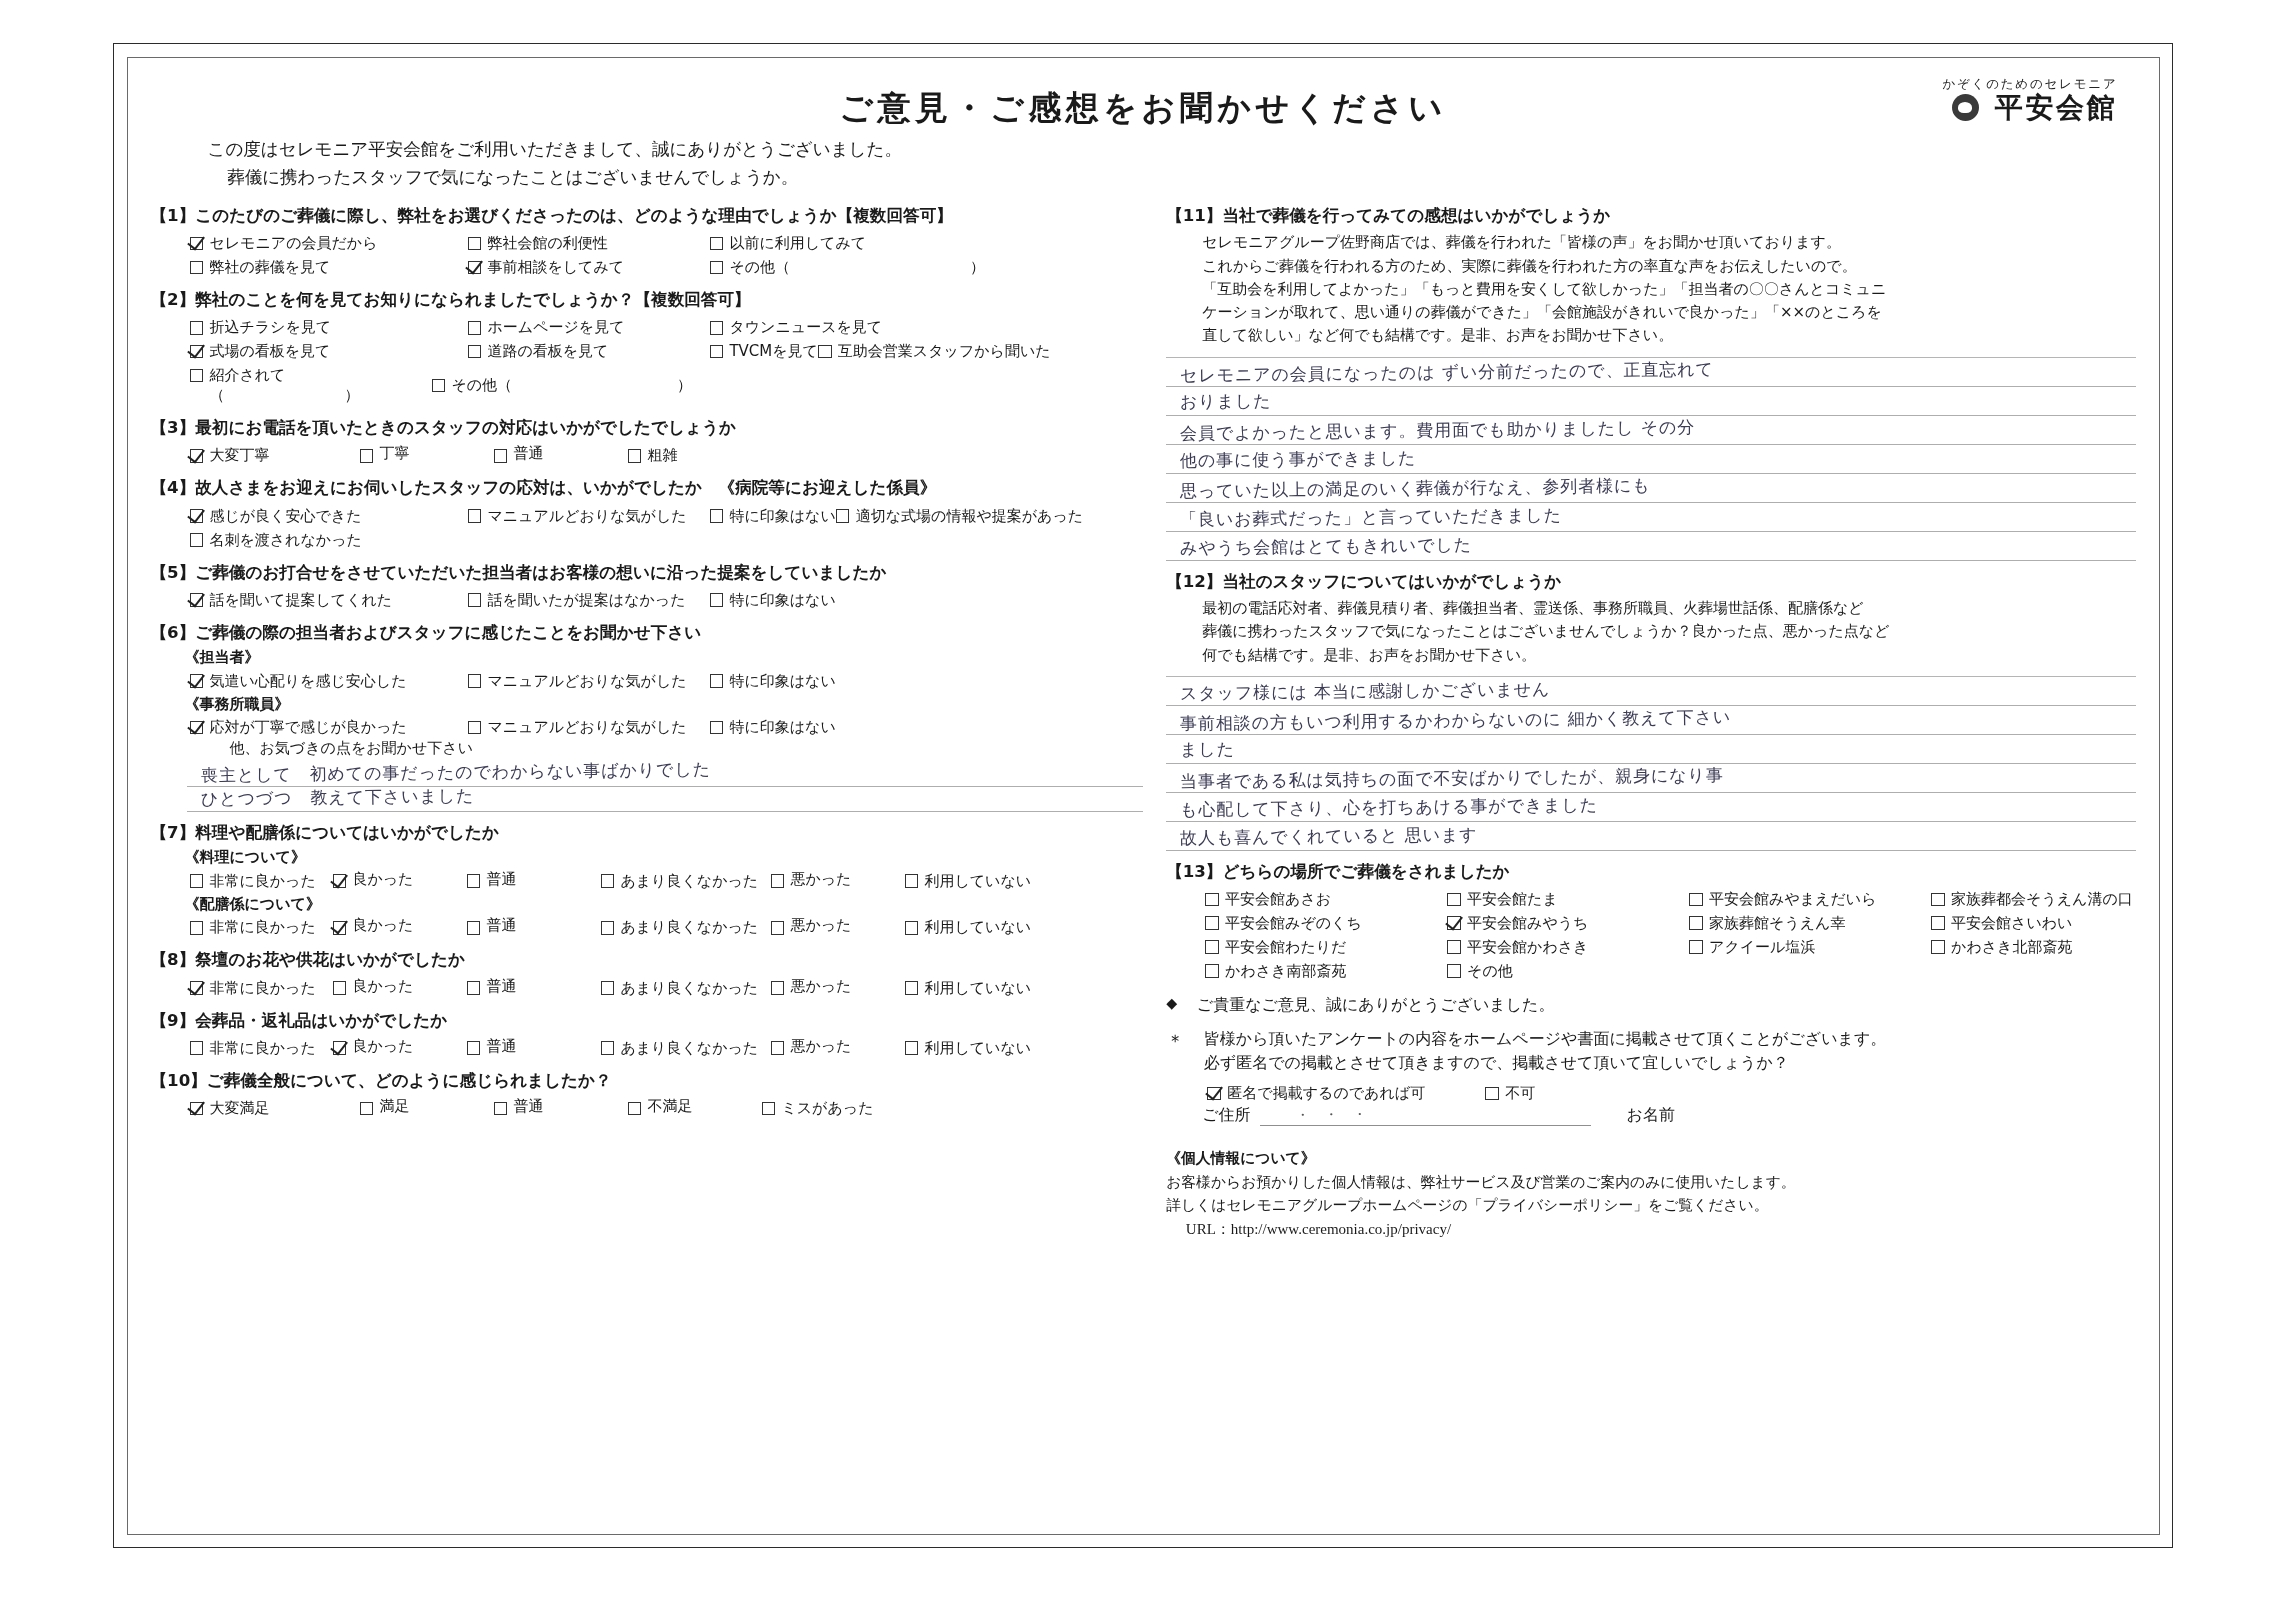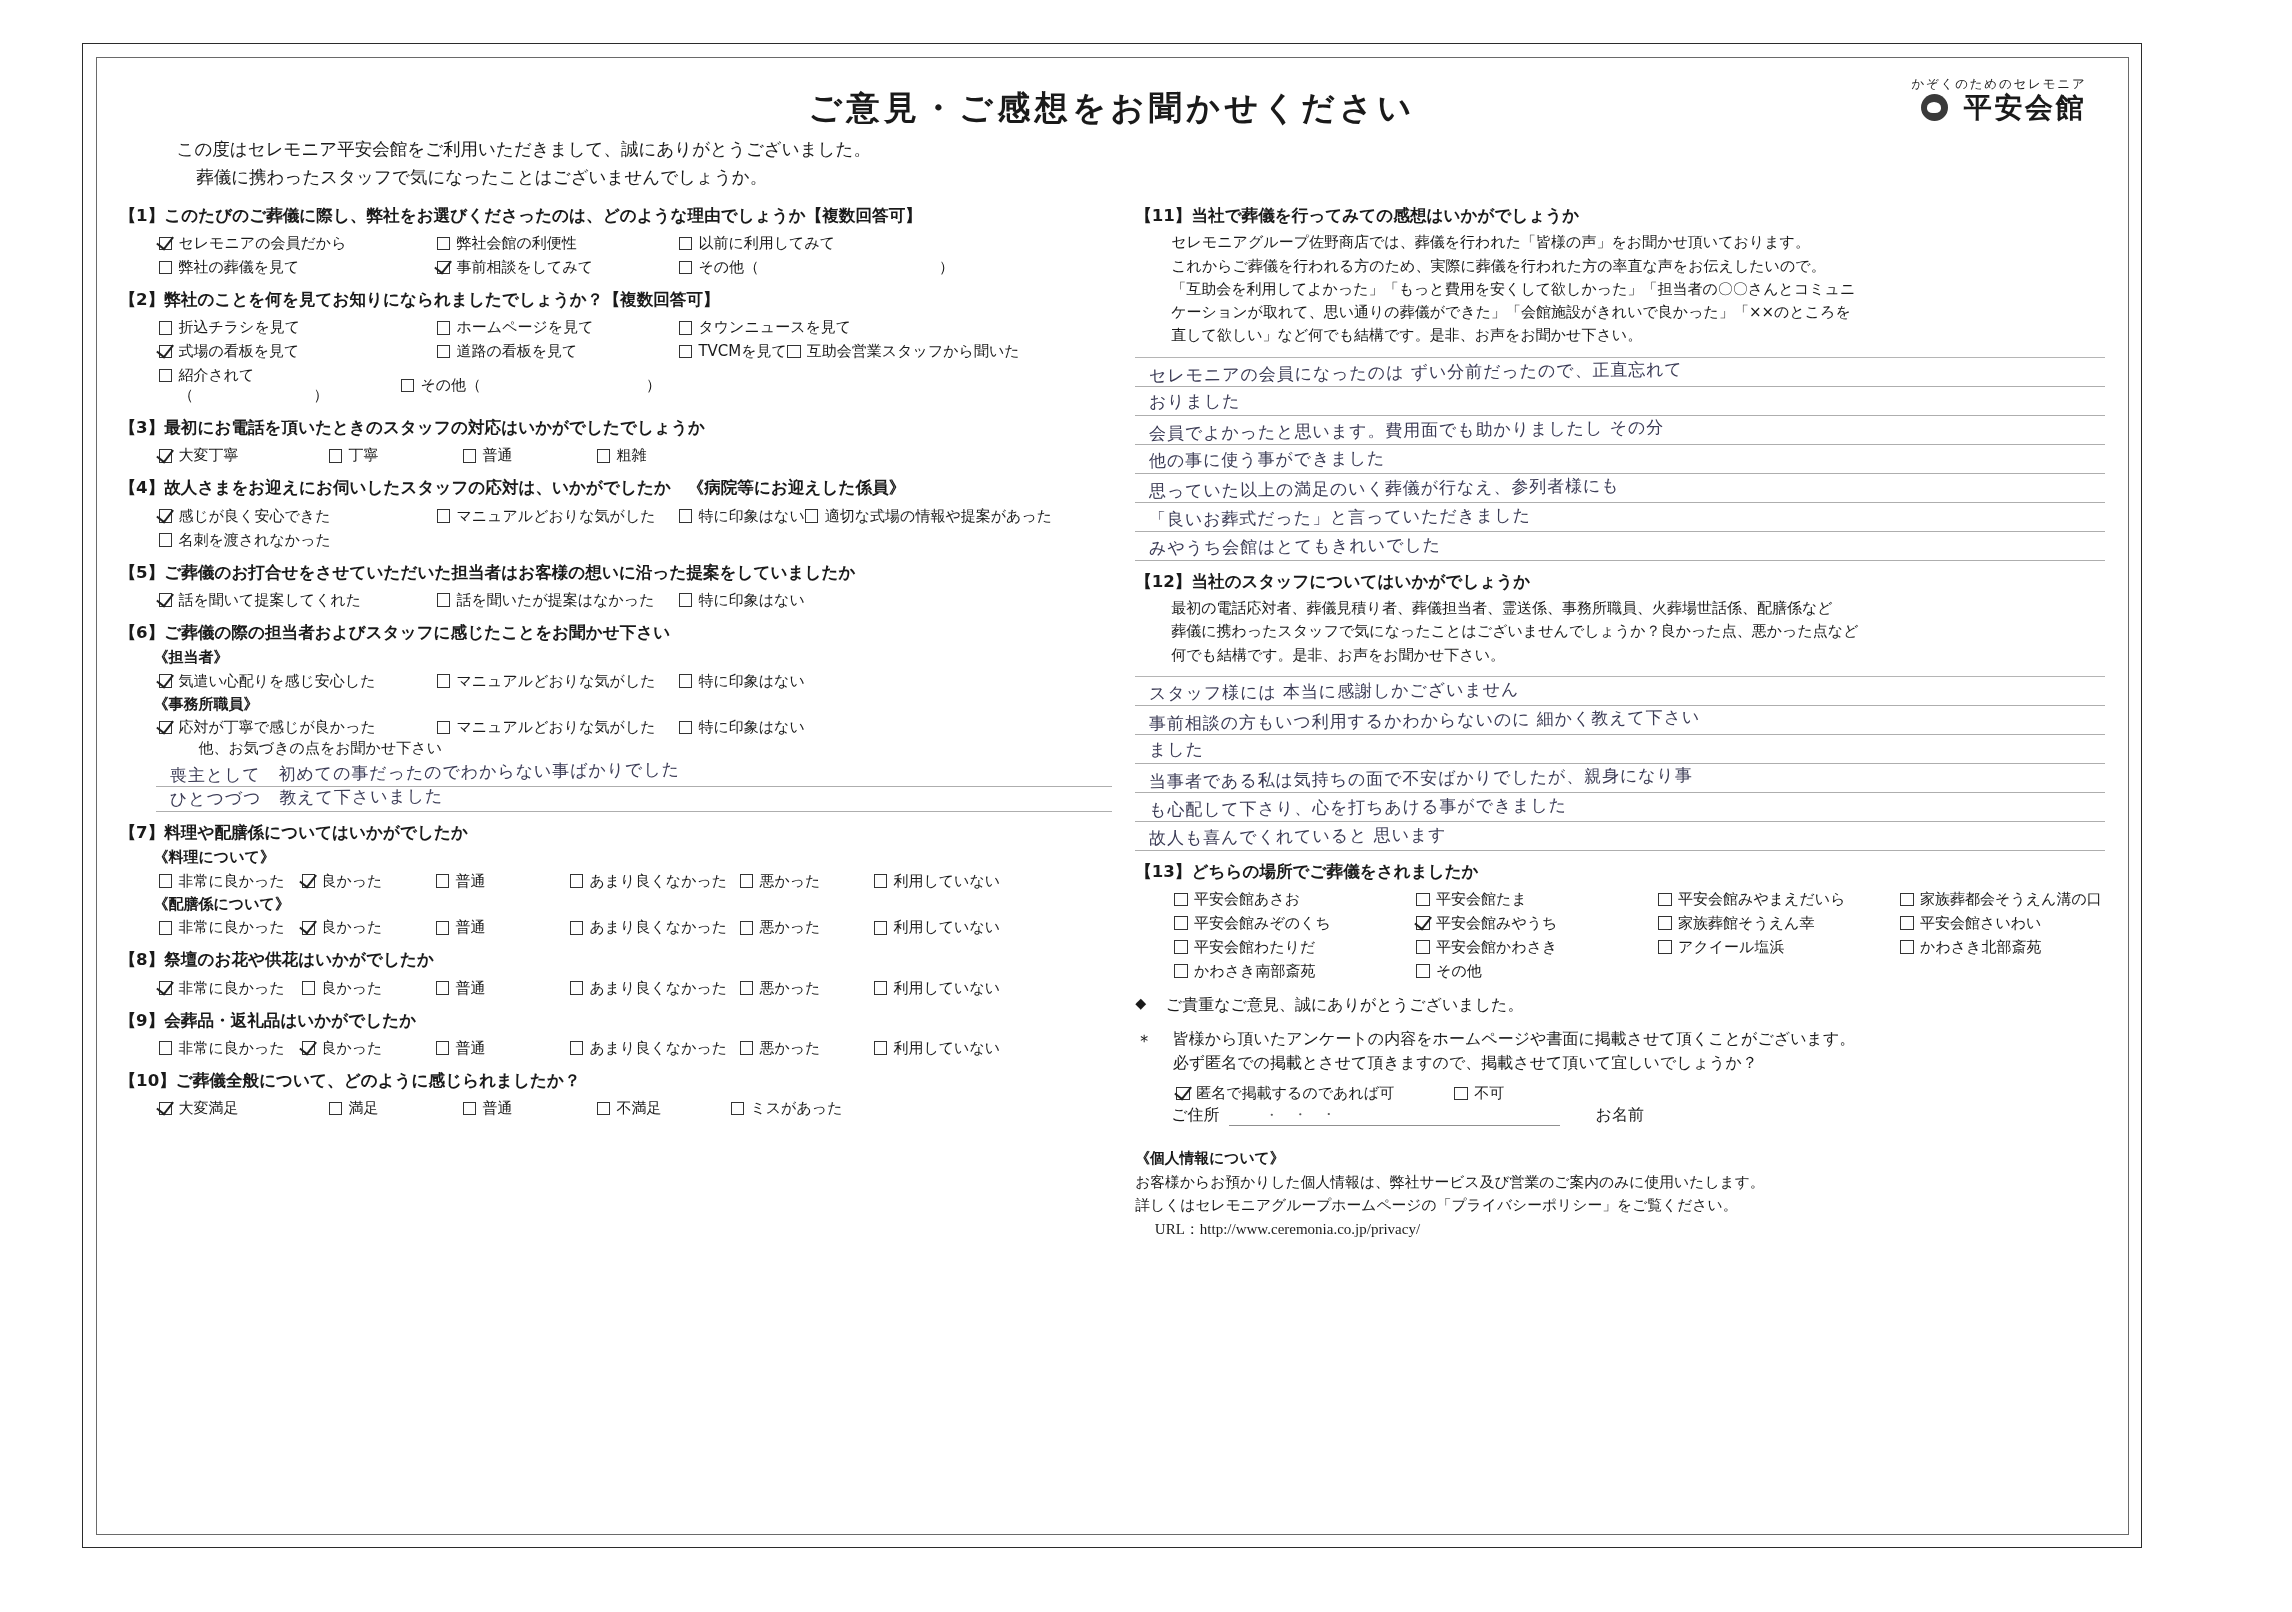--- a/index.html
+++ b/index.html
@@ -10,21 +10,21 @@
   body {
     width: 2293px;
     height: 1612px;
     font-family: "Liberation Sans", sans-serif;
     color: #1a1a1a;
     position: relative;
     overflow: hidden;
   }
   .page {
     position: absolute;
-    left: 82px;
+    left: 113px;
     top: 43px;
     width: 2060px;
     height: 1505px;
     border: 1.8px solid #2b2b2b;
     box-sizing: border-box;
     background: #fff;
   }
   .page-inner {
     position: absolute;
     left: 12.5px;
@@ -152,21 +152,21 @@
     width: 8px; height: 14.3px;
     border-right: 2px solid #222;
     border-bottom: 2px solid #222;
     transform: rotate(38deg);
   }
   
   .w-big   { width: 278px; }
   .w-mid   { width: 242px; }
   .w-190   { width: 170px; }
   .w-160   { width: 143px; }
-  .w-150   { width: 134px; }
+  .w-150   { width: 134px; font-family: Liberation Mono, monospace; }
   .w-free  { width: auto; }
 
   .note-line {
     font-size: 15px;
     margin-left: 79px;
     font-family: "DejaVu Sans", sans-serif;
   }
 
   
   .hw {

